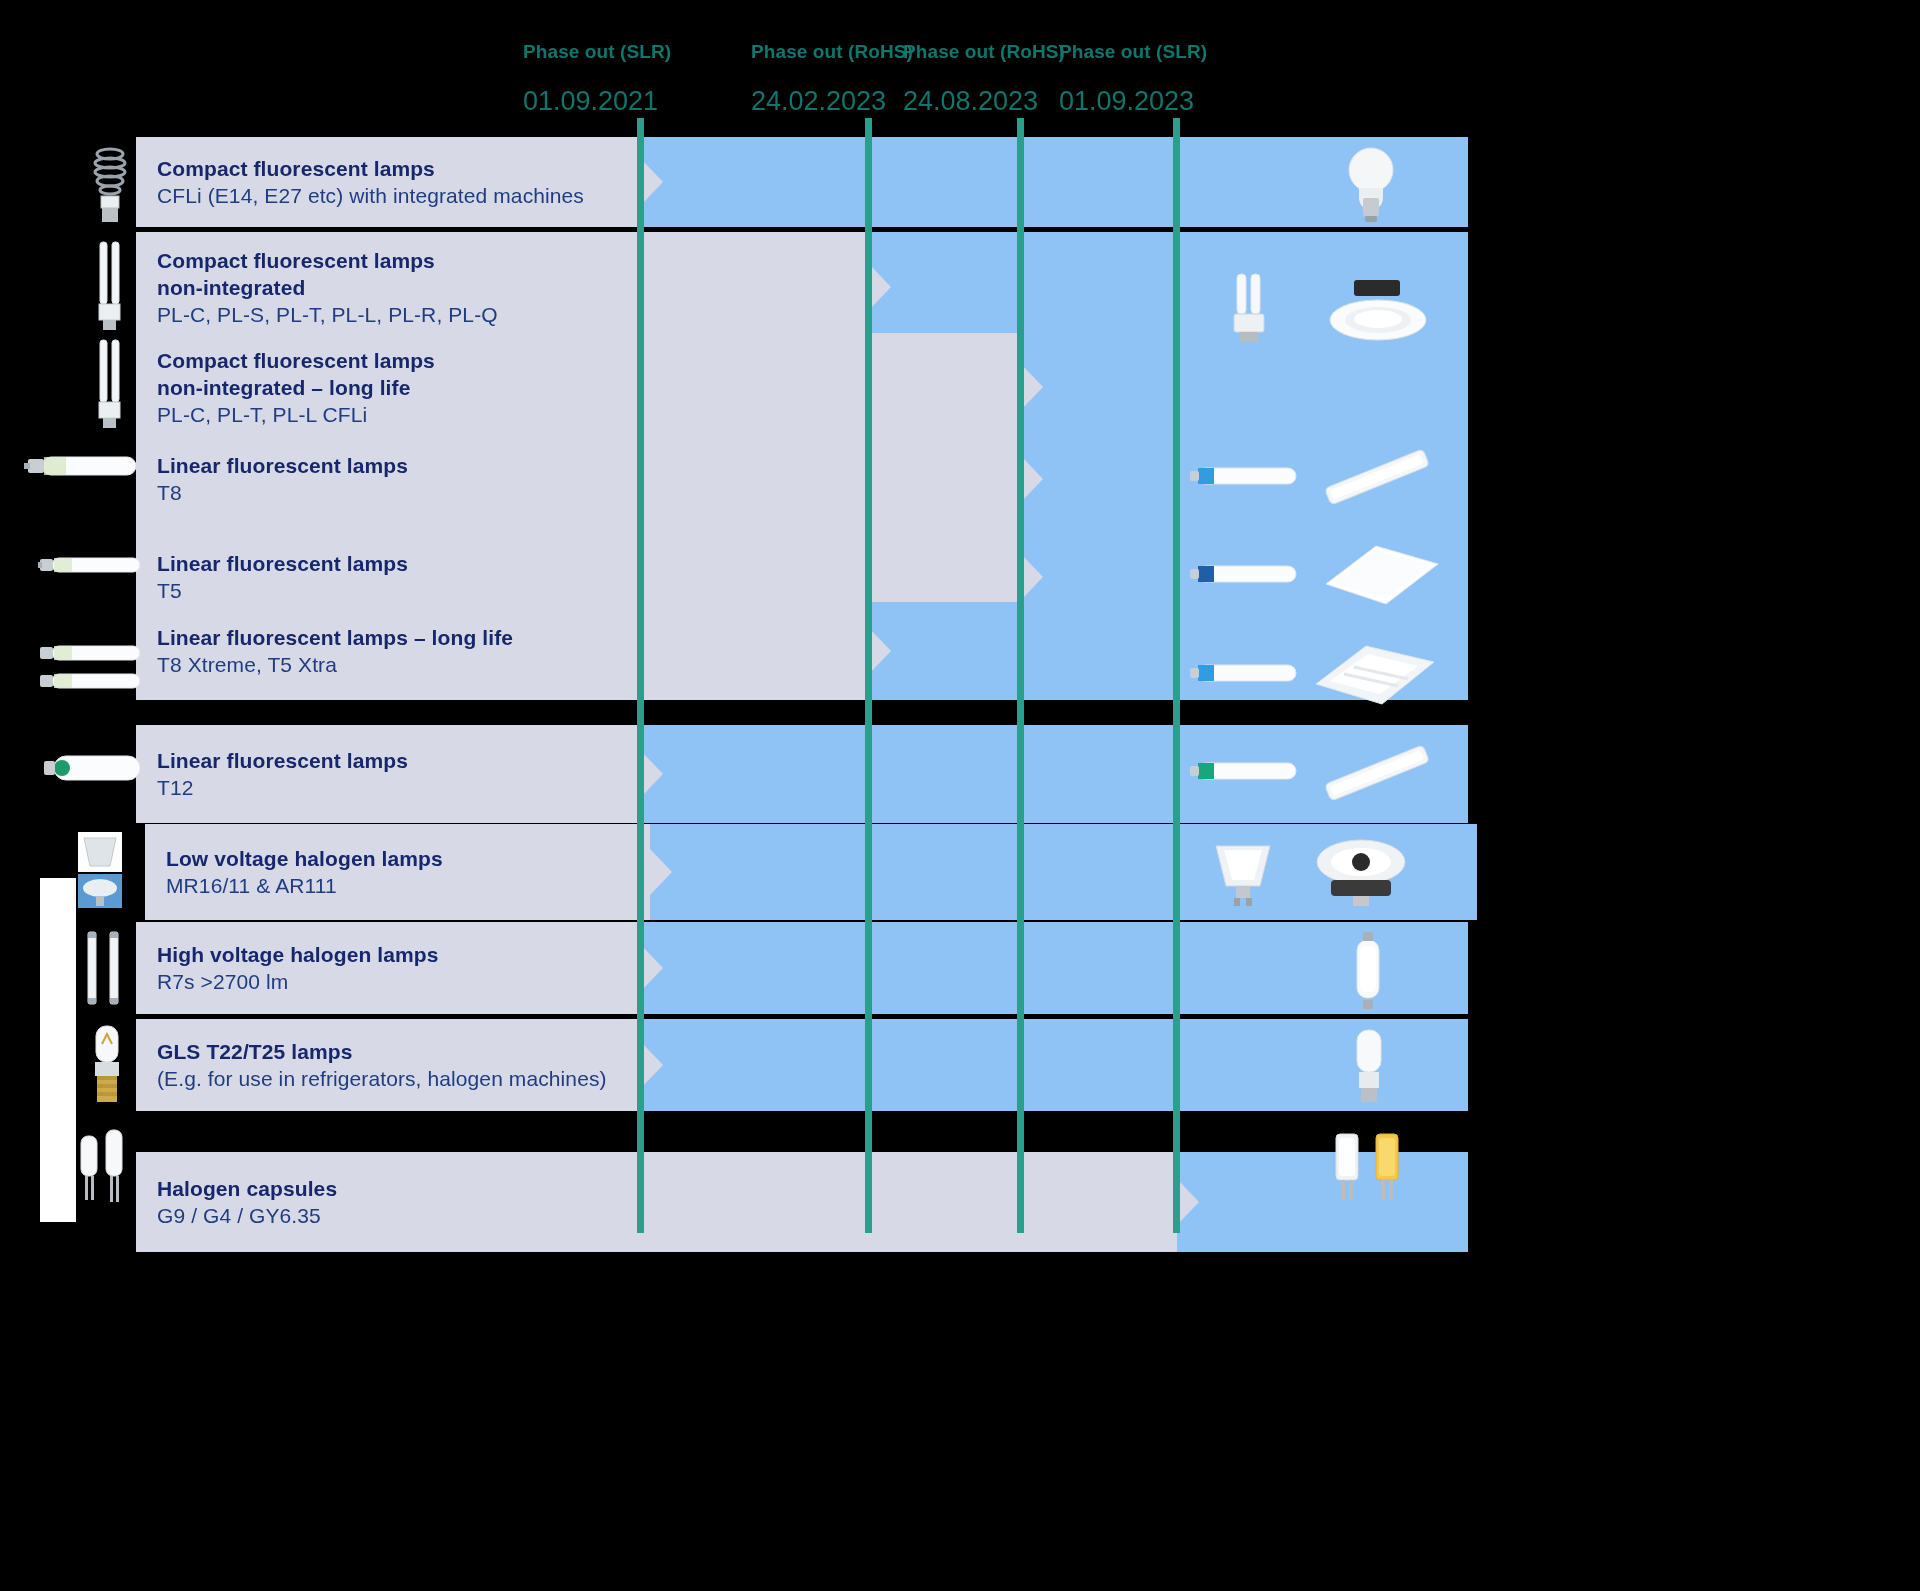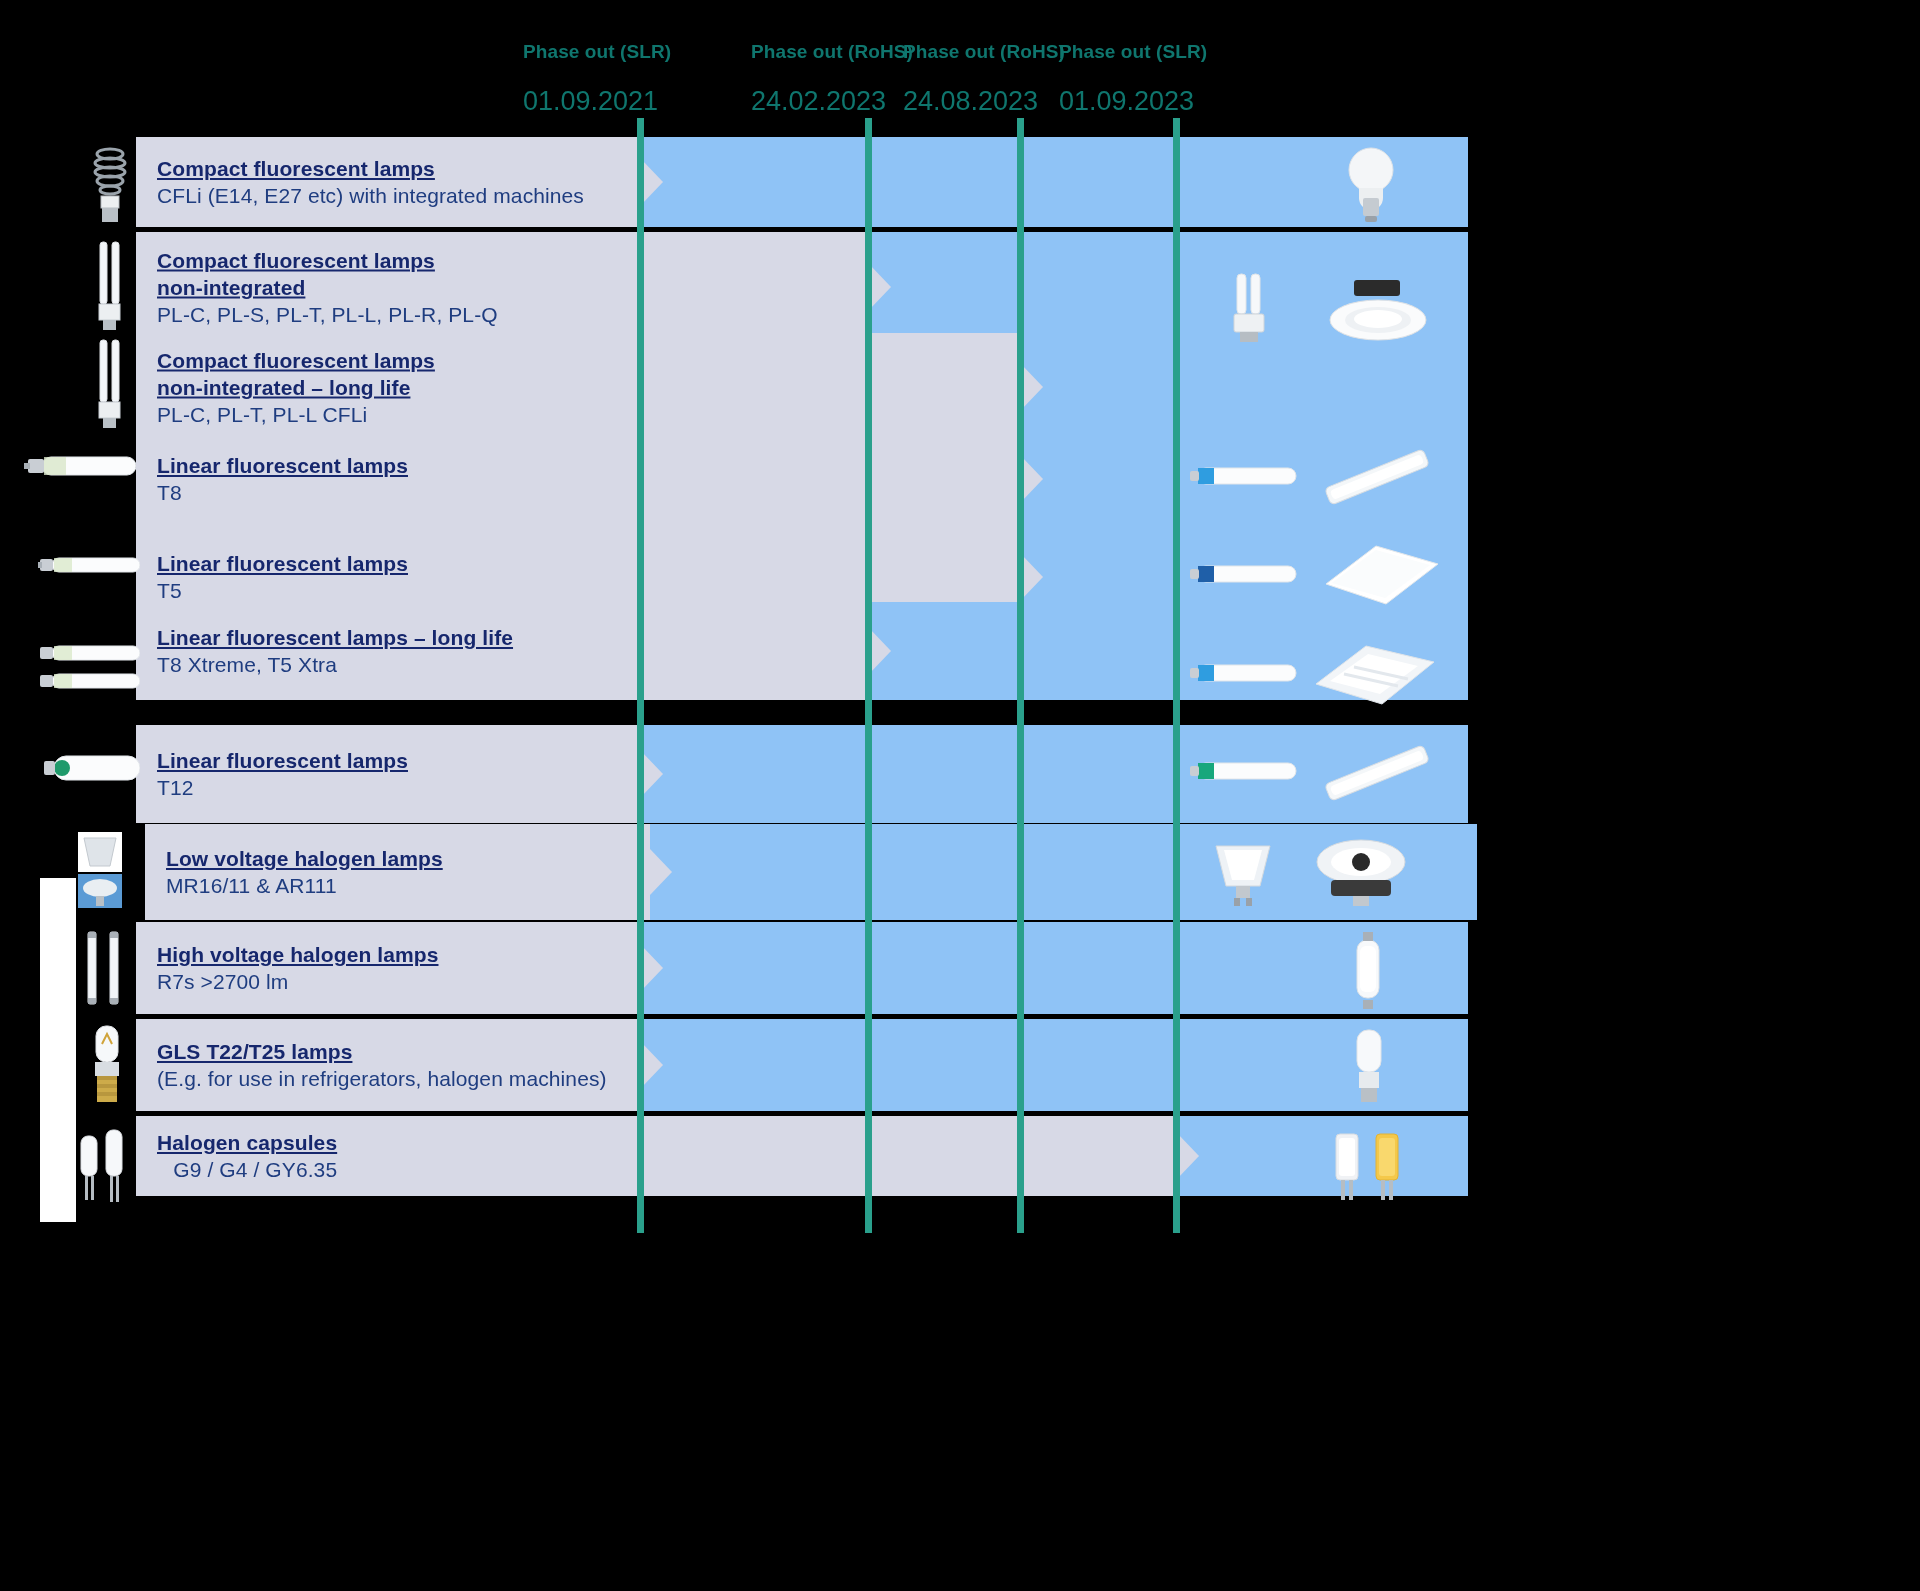--- a/index.html
+++ b/index.html
@@ -87,21 +87,20 @@
     top: 50%;
     transform: translateY(-50%);
     z-index: 20;
   }
   .row-title {
     color: #16276d;
     font-weight: bold;
     font-size: 21px;
     line-height: 27px;
     letter-spacing: 0.1px;
-    text-decoration: underline;
   }
   .row-sub {
     color: #1f3d80;
     font-weight: normal;
     font-size: 21px;
     line-height: 27px;
     letter-spacing: 0.1px;
   }
 
   
@@ -455,21 +454,21 @@
     </svg>
   </div>
   <div class="thumb-right" style="left:1348px; top:1026px; width:42px; height:80px;">
     <svg width="42" height="80" viewBox="0 0 42 80">
       <rect x="9" y="4" width="24" height="42" rx="11" fill="#f7f9fb" stroke="#dfe3e7"></rect>
       <rect x="11" y="46" width="20" height="16" fill="#e7ebee"></rect>
       <rect x="13" y="62" width="16" height="14" fill="#b9c0c6"></rect>
     </svg>
   </div>
 
-  <div class="row" style="top:1116px; height:80px;text-align:right;">
+  <div class="row" style="top:1152px; height:100px;">
     <div class="row-bg"></div>
     <div class="row-blue" style="left:1041px;"></div>
     <div class="notch" style="left:1041px;"></div>
     <div class="row-text">
       <div class="row-title">Halogen capsules</div>
       <div class="row-sub">G9 / G4 / GY6.35</div>
     </div>
   </div>
   <div class="thumb-left" style="left:76px; top:1122px; width:52px; height:84px;">
     <svg width="52" height="84" viewBox="0 0 52 84">

